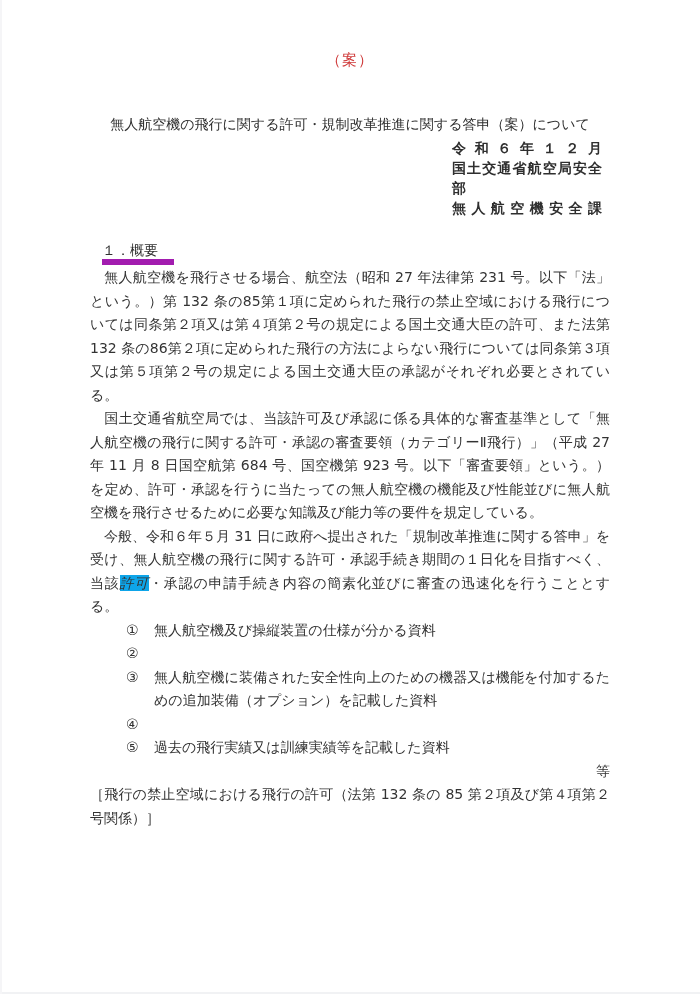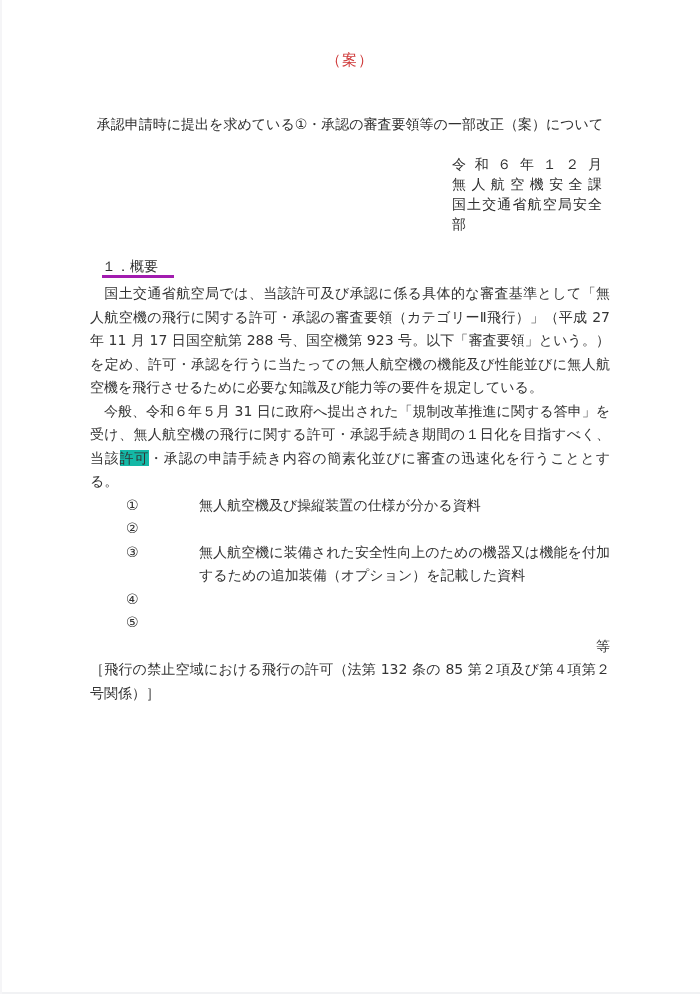--- a/index.html
+++ b/index.html
@@ -28,79 +28,82 @@
     line-height: 20px;
   }
   .title {
     margin-top: 44px;
     text-align: center;
     color: #2f2f2f;
     line-height: 20px;
   }
   .meta {
     width: 150px;
-    margin: 20px 98px 0 auto;
+    margin: 4px 98px 0 auto;
+    font-weight: bold;
   }
   .meta-line {
     text-align: justify;
     text-align-last: justify;
     line-height: 20px;
     color: #2f2f2f;
   }
   .body {
     margin: 20px 90px 0 90px; 
   }
   .heading { margin: 14px 0 4px 12px; line-height: 24px; }
   .heading .ul {
-    border-bottom: 3px solid #a21caf;
+    border-bottom: 6px solid #a21caf;
     padding-right: 16px;
     padding-bottom: 1px;
     color: #2f2f2f;
   }
   p.para {
     margin: 0;
     text-align: justify;
     text-justify: inter-ideograph;
   }
   .hl {
-    background: #14b8a6;
+    background: #0ea5e9;
+    font-style: italic;
   }
   .list { margin: 0; }
   .item { display: flex; }
   .item .num { width: 28px; flex: none; margin-left: 36px; }
-  .item .txt { flex: 1; text-align: justify; margin-left: 45px; }
+  .item .txt { flex: 1; text-align: justify; }
   .etc-line { text-align: right; }
   .bracket {
     margin: 4px -20px 4px -16px;
     text-align: justify;
   }
 </style>
 </head>
 <body>
 
 <div class="page">
 
   <div class="draft">（案）</div>
 
-  <div class="title">承認申請時に提出を求めている①・承認の審査要領等の一部改正（案）について</div>
+  <div class="title">無人航空機の飛行に関する許可・規制改革推進に関する答申（案）について</div>
 
   <div class="meta">
     <div class="meta-line">令和６年１２月</div>
+    <div class="meta-line">国土交通省航空局安全部</div>
     <div class="meta-line">無人航空機安全課</div>
-    <div class="meta-line">国土交通省航空局安全部</div>
   </div>
 
   <div class="body">
 
     <div class="heading">
       <span class="ul">１．概要</span>
     </div>
 
+    <p class="para">　無人航空機を飛行させる場合、航空法（昭和 27 年法律第 231 号。以下「法」 という。）第 132 条の85第１項に定められた飛行の禁止空域における飛行については同条第２項又は第４項第２号の規定による国土交通大臣の許可、また法第 132 条の86第２項に定められた飛行の方法によらない飛行については同条第３項又は第５項第２号の規定による国土交通大臣の承認がそれぞれ必要とされている。</p>
 
-    <p class="para">　国土交通省航空局では、当該許可及び承認に係る具体的な審査基準として「無人航空機の飛行に関する許可・承認の審査要領（カテゴリーⅡ飛行）」（平成 27 年 11 月 17 日国空航第 288 号、国空機第 923 号。以下「審査要領」という。）を定め、許可・承認を行うに当たっての無人航空機の機能及び性能並びに無人航空機を飛行させるために必要な知識及び能力等の要件を規定している。</p>
+    <p class="para">　国土交通省航空局では、当該許可及び承認に係る具体的な審査基準として「無人航空機の飛行に関する許可・承認の審査要領（カテゴリーⅡ飛行）」（平成 27 年 11 月 8 日国空航第 684 号、国空機第 923 号。以下「審査要領」という。）を定め、許可・承認を行うに当たっての無人航空機の機能及び性能並びに無人航空機を飛行させるために必要な知識及び能力等の要件を規定している。</p>
 
     <p class="para"><span>　今般、令和６年５月 31 日に政府へ提出された「規制改革推進に関する答申」を受け、無人航空機の飛行に関する許可・承認手続き期間の１日化を目指すべく、当該</span><span class="hl">許可</span><span>・承認の申請手続き内容の簡素化並びに審査の迅速化を行うこととする。</span></p>
 
 
     <div class="list">
       <div class="item">
         <span class="num">①</span>
         <span class="txt">無人航空機及び操縦装置の仕様が分かる資料</span>
       </div>
       <div class="item">
@@ -108,20 +111,21 @@
       </div>
       <div class="item">
         <span class="num">③</span>
         <span class="txt">無人航空機に装備された安全性向上のための機器又は機能を付加するための追加装備（オプション）を記載した資料</span>
       </div>
       <div class="item">
         <span class="num">④</span>
       </div>
       <div class="item">
         <span class="num">⑤</span>
+        <span class="txt">過去の飛行実績又は訓練実績等を記載した資料</span>
       </div>
     </div>
 
     <div class="etc-line">等</div>
 
 
     <p class="para bracket">［飛行の禁止空域における飛行の許可（法第 132 条の 85 第２項及び第４項第２号関係）］</p>
 
   </div>
 </div>

